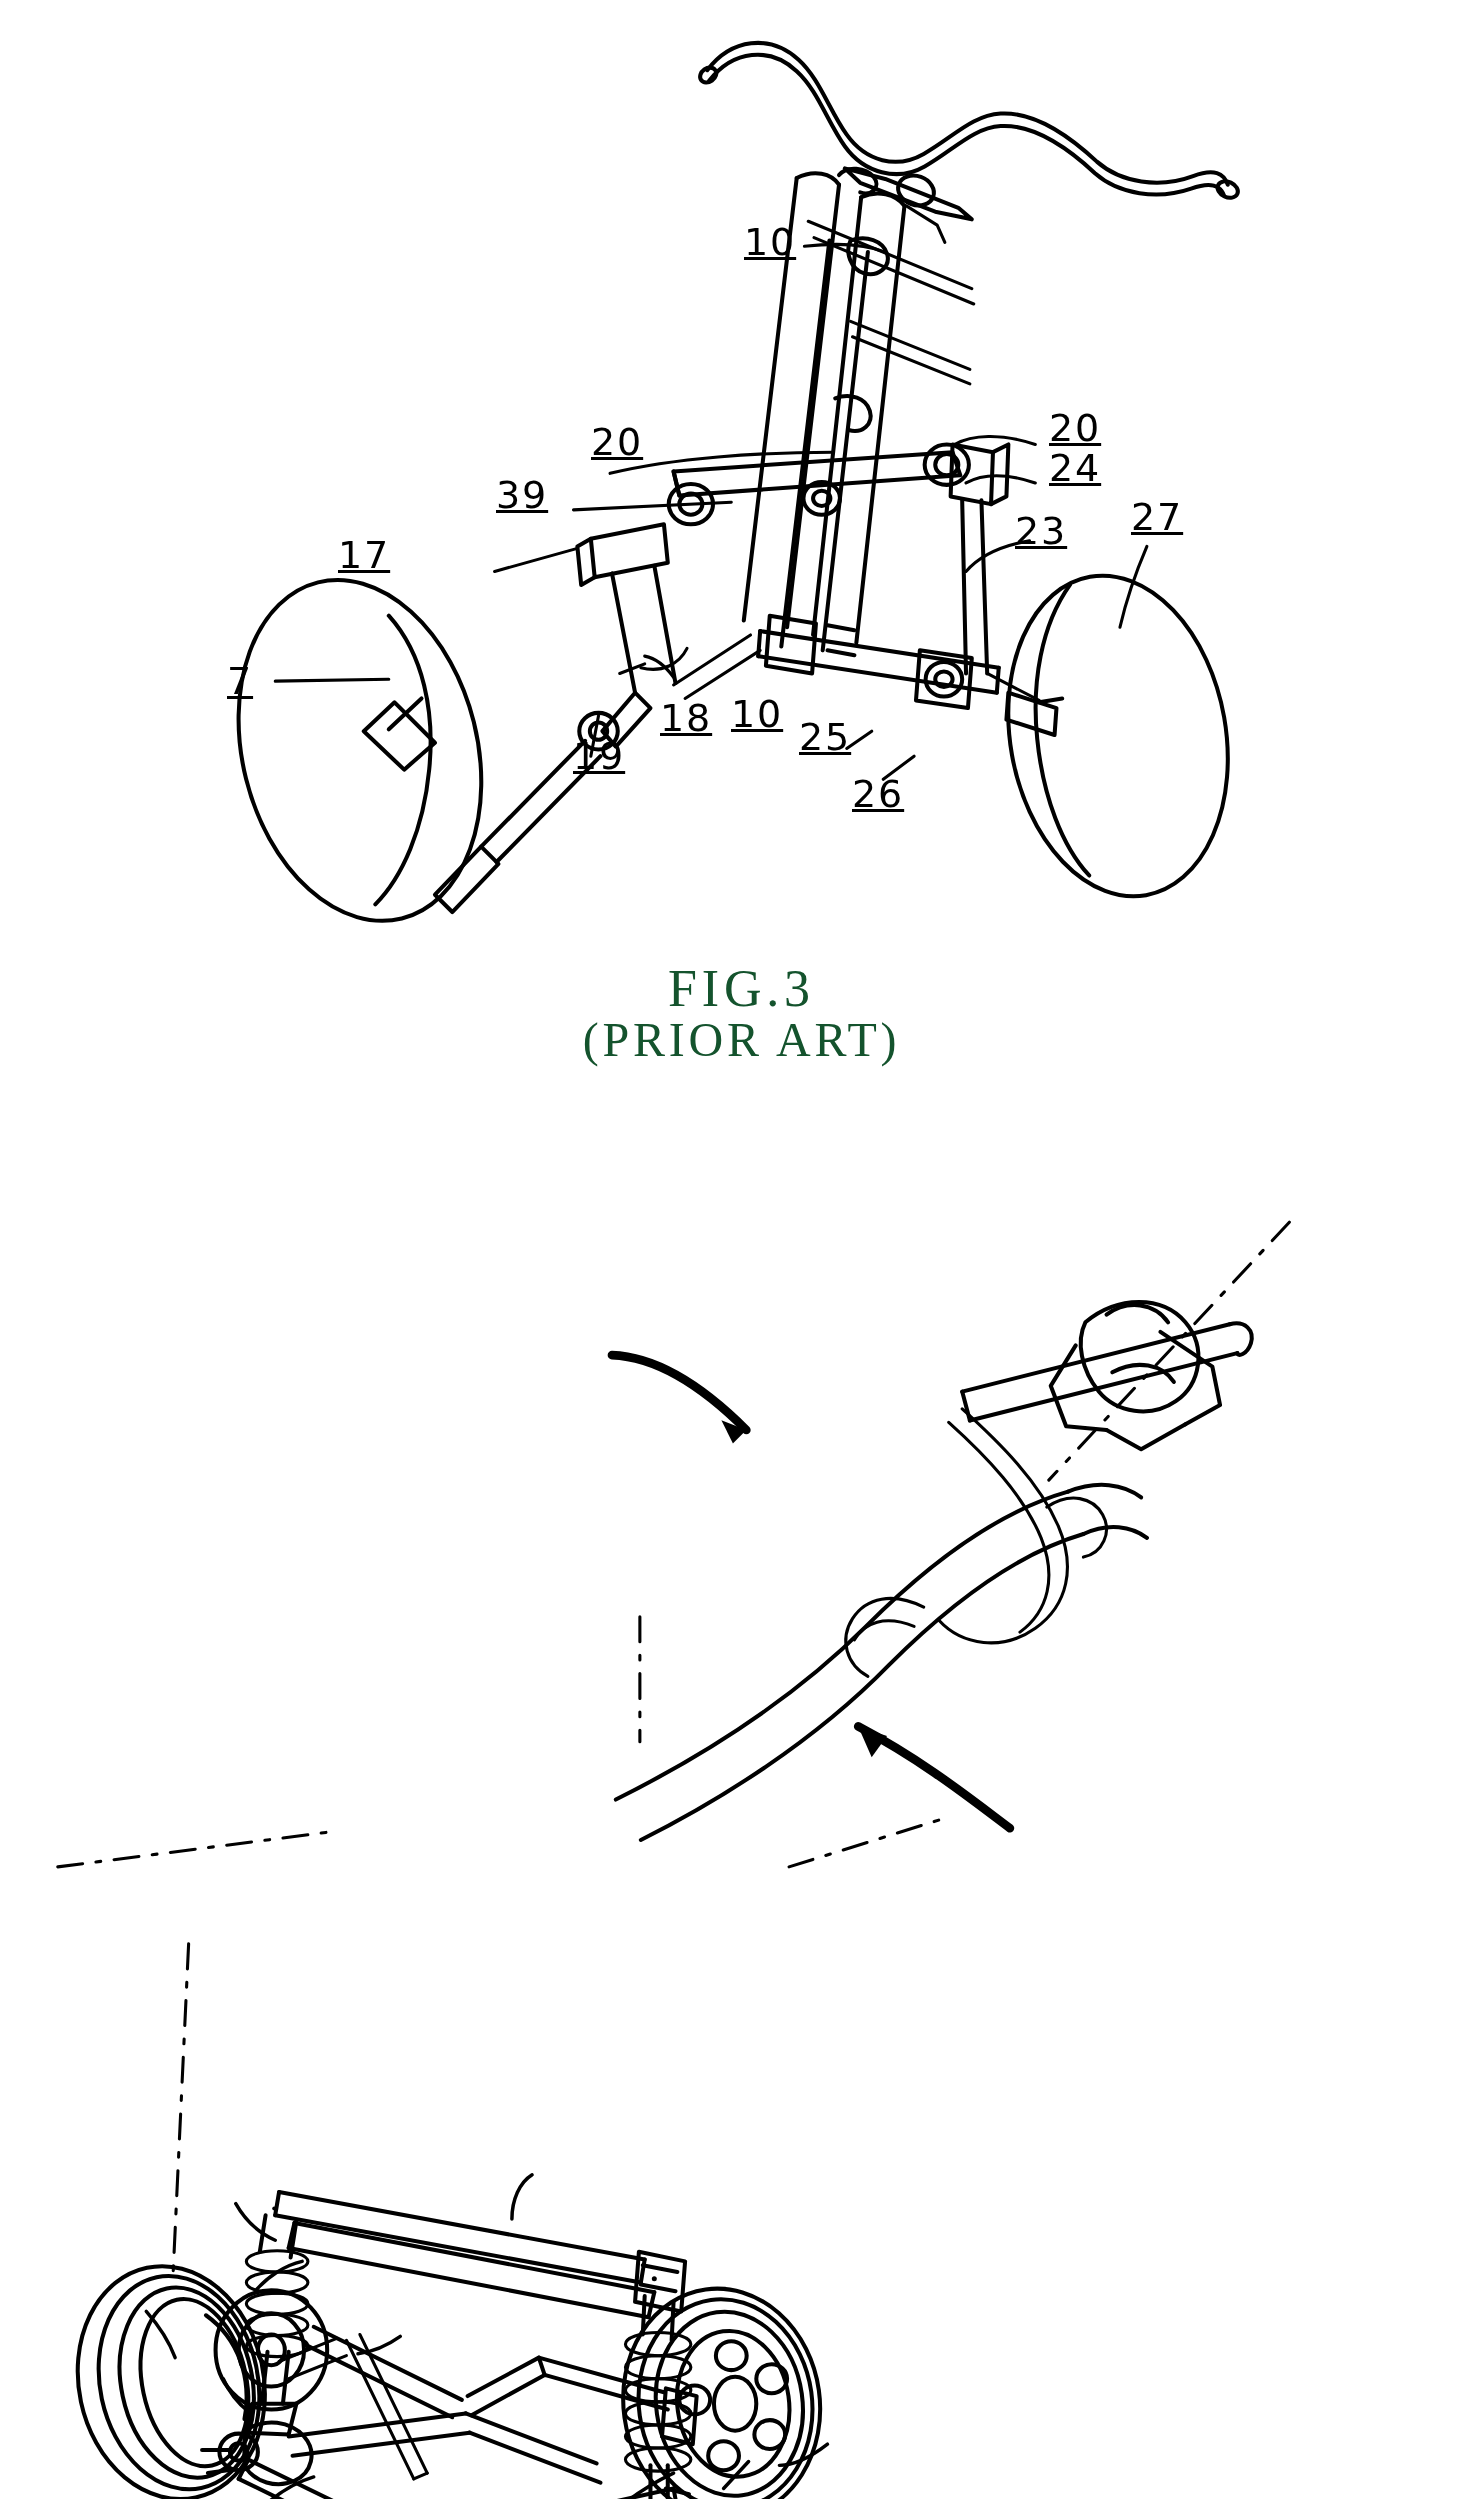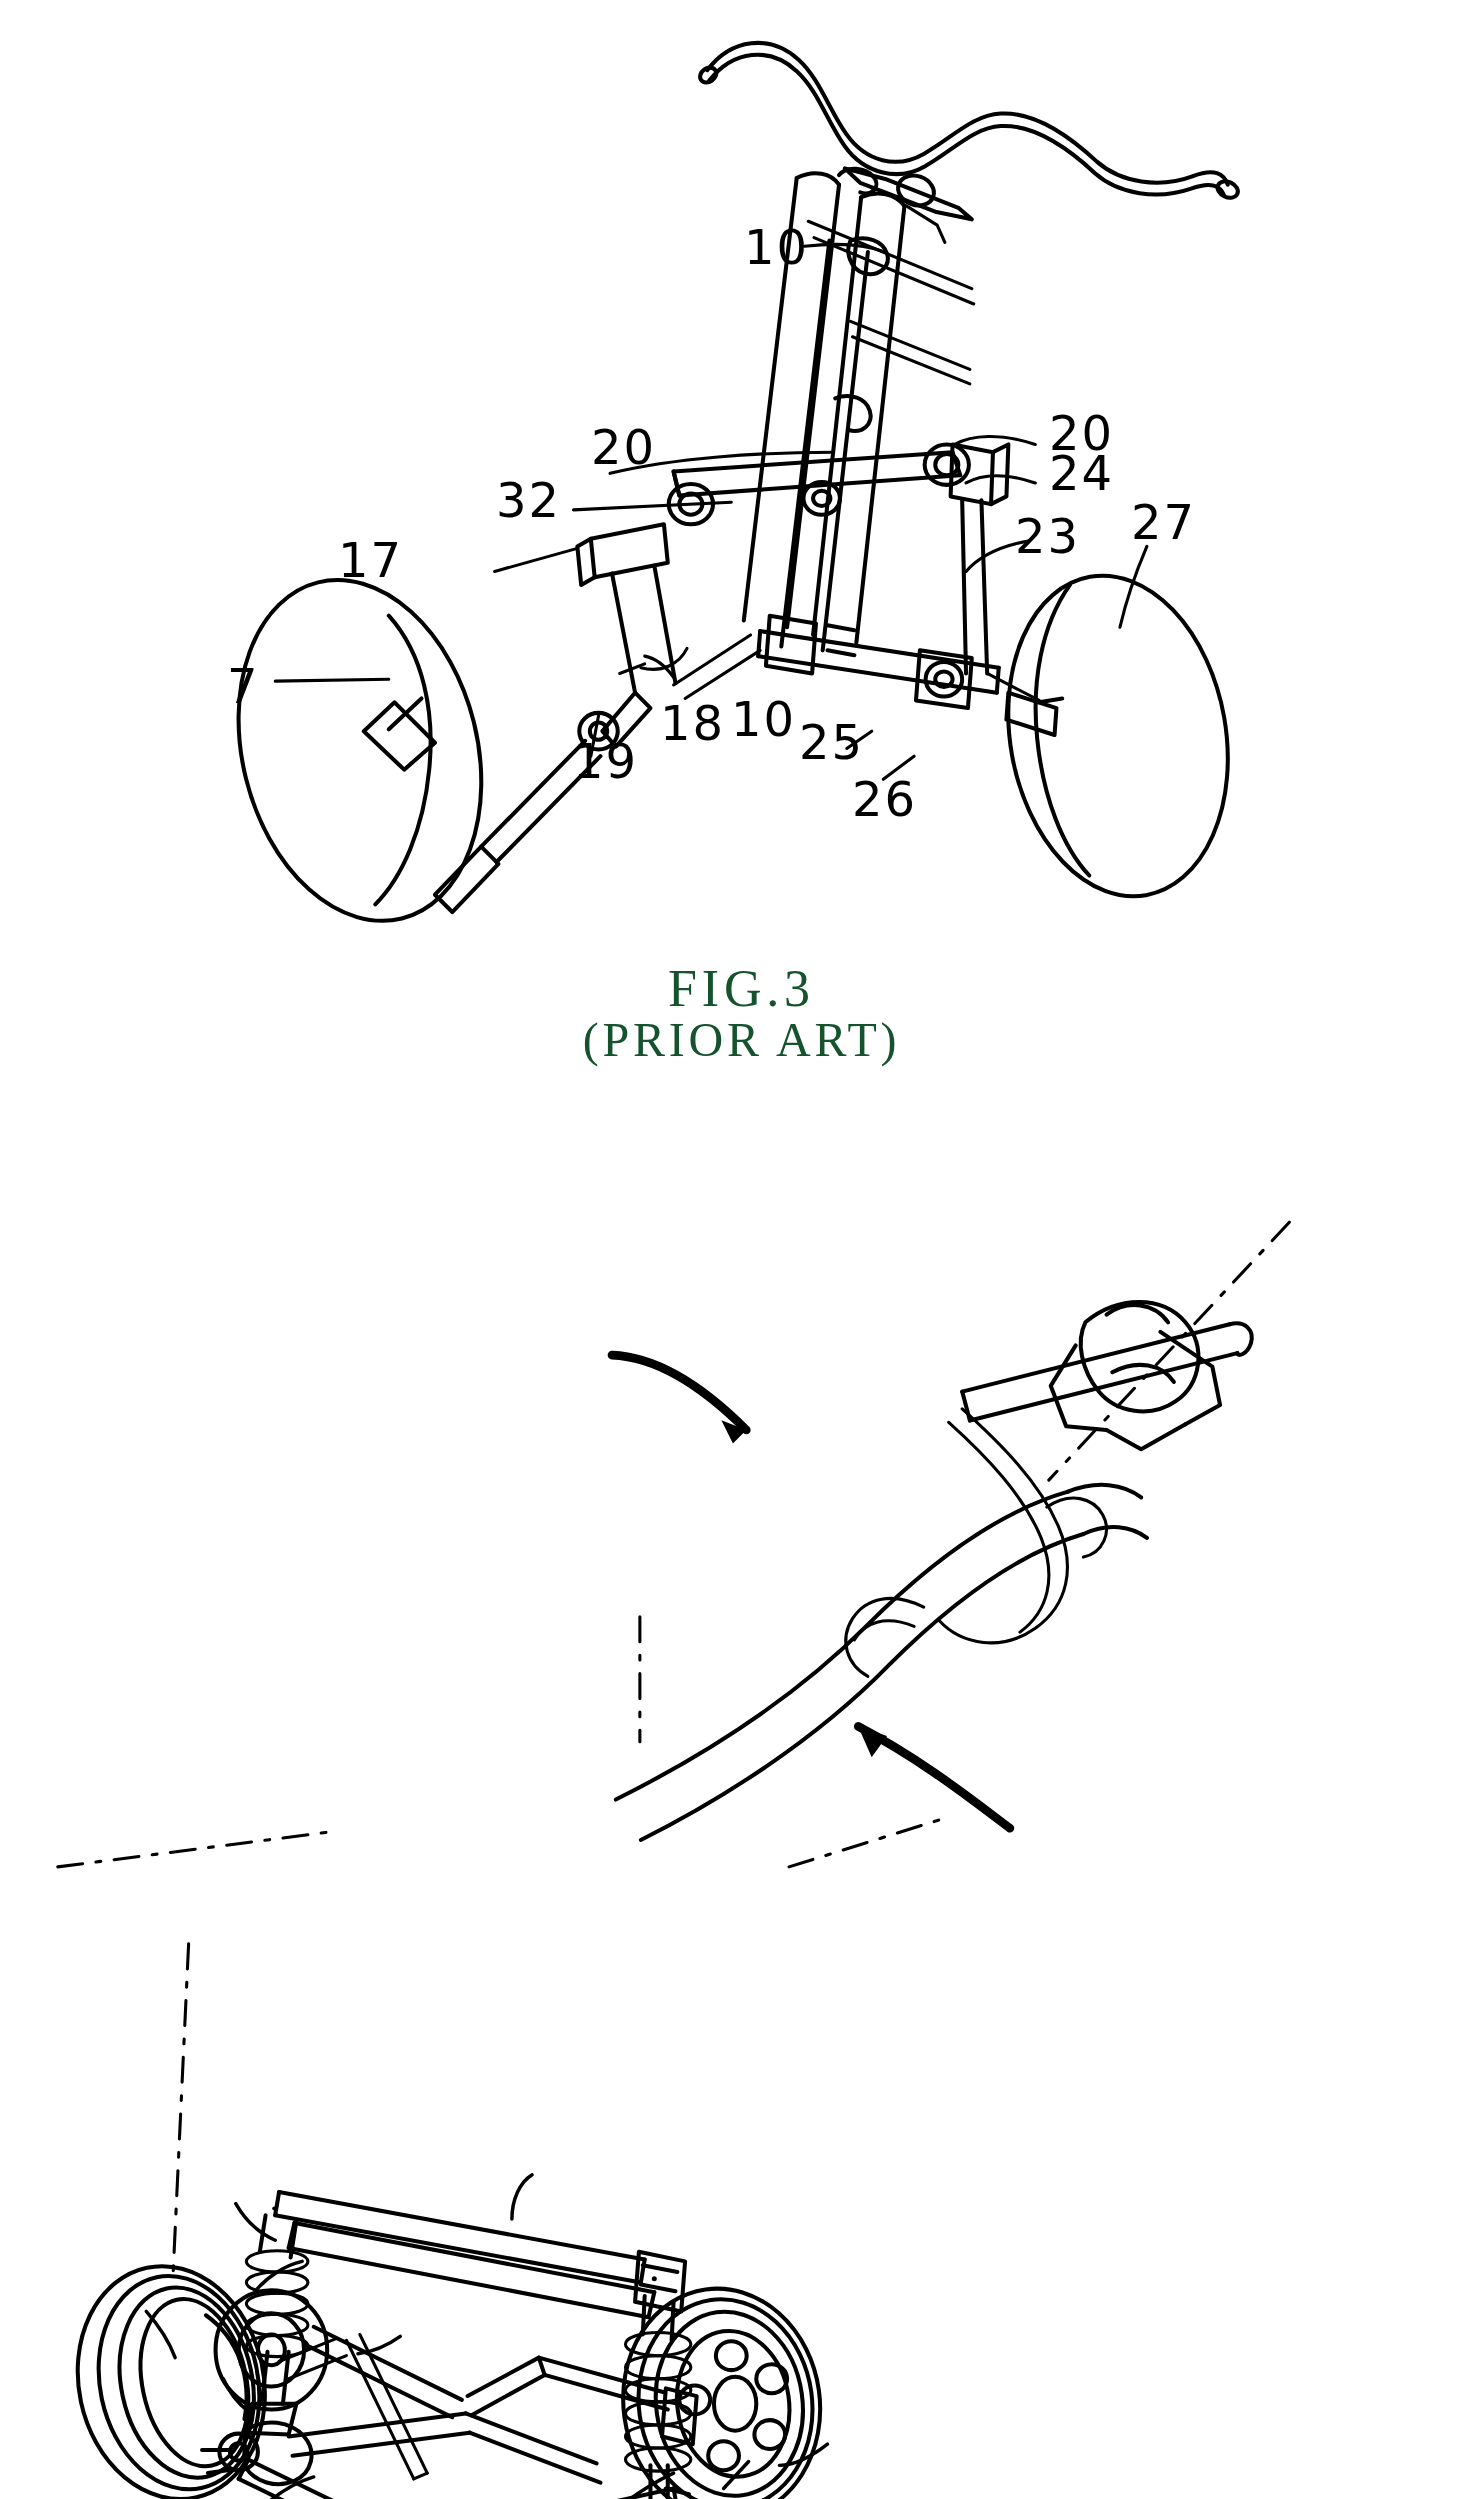--- a/index.html
+++ b/index.html
@@ -27,22 +27,23 @@
   
   .ref{
     position:absolute;
     font-family:"Liberation Serif",serif;
     font-size:37px;line-height:1;
     color:#000;white-space:nowrap;
     user-select:none;
   }
   .ref.f3{
     font-family:"DejaVu Sans",sans-serif;
-    font-size:48px;font-weight:400;
+    font-size:38px;font-weight:400;
     letter-spacing:1.9px;
+    text-decoration:underline;
   }
 
   svg{display:block;}
   .ln{fill:none;stroke:#000;stroke-linecap:round;stroke-linejoin:round;}
   .w3{stroke-width:3.2;}
   .w4{stroke-width:4.2;}
   .w5{stroke-width:5.2;}
   .lead{fill:none;stroke:#000;stroke-width:3.2;stroke-linecap:round;}
   .lead4{fill:none;stroke:#000;stroke-width:3.6;stroke-linecap:round;}
   .dash{fill:none;stroke:#000;stroke-width:3.2;stroke-linecap:round;
@@ -196,21 +197,21 @@
         <path class="lead" d="M286 708 L 404 706"></path>
         <path class="lead" d="M622 744 L 614 786"></path>
         <path class="lead" d="M700 704 C 690 690, 680 684, 670 682"></path>
         <path class="lead" d="M880 778 L 906 760"></path>
         <path class="lead" d="M918 810 L 950 786"></path>
       </g>
     </svg>
 
     <div class="ref f3" style="left:744px;top:223px;">10</div>
     <div class="ref f3" style="left:591px;top:423px;">20</div>
-    <div class="ref f3" style="left:496px;top:476px;">32</div>
+    <div class="ref f3" style="left:496px;top:476px;">39</div>
     <div class="ref f3" style="left:338px;top:536px;">17</div>
     <div class="ref f3" style="left:1049px;top:409px;">20</div>
     <div class="ref f3" style="left:1049px;top:449px;text-align:center;">24</div>
     <div class="ref f3" style="left:1015px;top:512px;">23</div>
     <div class="ref f3" style="left:1131px;top:498px;">27</div>
     <div class="ref f3" style="left:227px;top:662px;">7</div>
     <div class="ref f3" style="left:573px;top:737px;">19</div>
     <div class="ref f3" style="left:660px;top:699px;">18</div>
     <div class="ref f3" style="left:731px;top:695px;">10</div>
     <div class="ref f3" style="left:799px;top:718px;">25</div>

